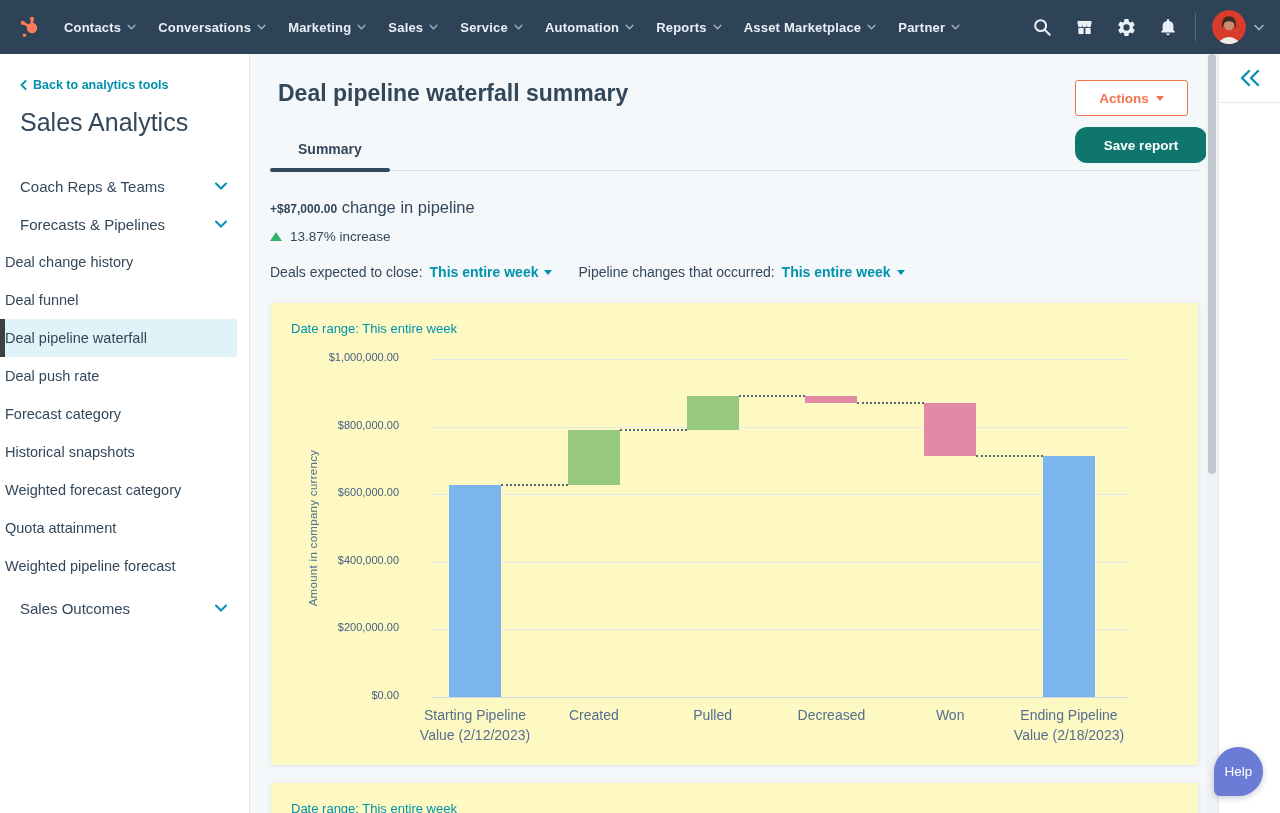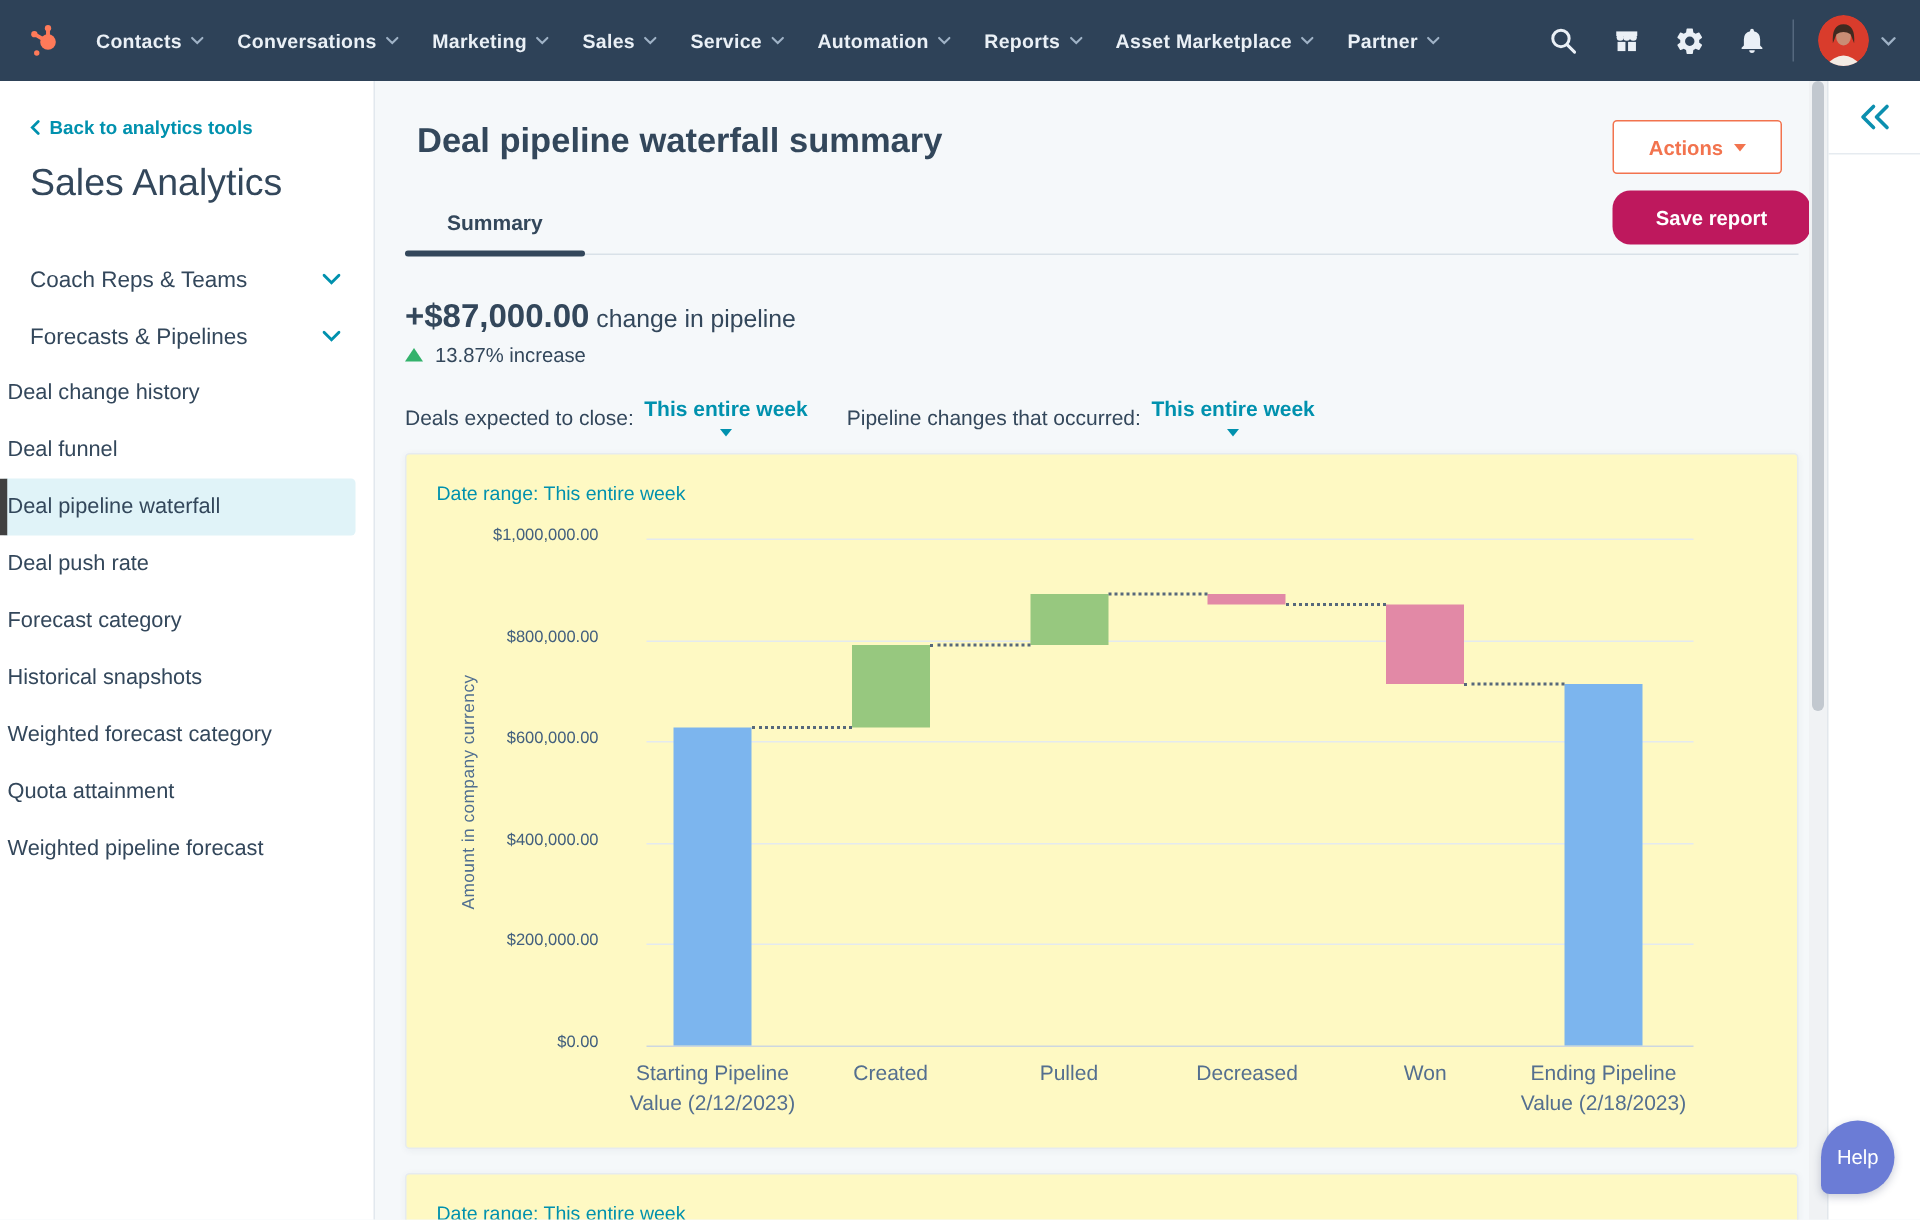--- a/index.html
+++ b/index.html
@@ -27,35 +27,35 @@
   .side-sub.selected { background:#e0f3f8; border-left:5px solid #404040; border-radius:0 3px 3px 0; margin-right:12px; }
   .side-section.footer { margin-top:4px; }
 
   
   .main { position:absolute; left:250px; top:54px; width:956px; height:759px; background:#f5f8fa; overflow:hidden; }
   .page-header { position:absolute; left:28px; top:26px; width:929px; display:flex; justify-content:space-between; align-items:flex-start; }
   .page-title { font-size:23px; font-weight:700; color:#33475b; }
   .header-btns { display:flex; gap:11px;flex-direction:column; }
   .btn-actions { width:113px; height:36px; background:#fff; border:1px solid #f2734e; border-radius:3px; color:#f2734e; font-size:13.5px; font-weight:700; display:flex; align-items:center; justify-content:center; gap:7px; cursor:pointer; }
   .caret-orange { width:0; height:0; border-left:4.5px solid transparent; border-right:4.5px solid transparent; border-top:5px solid #f2734e; }
-  .btn-save { width:132px; height:36px; background:#be185d; border:none; border-radius:12px; color:#fff; font-size:13.5px; font-weight:700; display:flex; align-items:center; justify-content:center; cursor:pointer; }
+  .btn-save { width:132px; height:36px; background:#0f766e; border:none; border-radius:12px; color:#fff; font-size:13.5px; font-weight:700; display:flex; align-items:center; justify-content:center; cursor:pointer; }
 
   .tabs { position:absolute; left:20px; top:86px; width:929px; border-bottom:1px solid #d9e1e8; }
   .tab { display:inline-block; position:relative; padding:0 28px 13px 28px; font-size:14px; font-weight:700; color:#33475b; cursor:pointer; }
   .tab.active::after { content:""; position:absolute; left:0; right:0; bottom:-2px; height:4px; background:#33475b; border-radius:3px; }
 
   .kpi1 { position:absolute; left:20px; top:144px; font-size:16.5px; color:#33475b; }
-  .kpi1 b { font-size:22px; font-weight:700; }
+  .kpi1 b { font-size:12px; font-weight:700; }
   .kpi2 { position:absolute; left:20px; top:175px; display:flex; align-items:center; gap:8px; font-size:13.5px; color:#33475b; }
   .tri-up { width:0; height:0; border-left:6px solid transparent; border-right:6px solid transparent; border-bottom:9px solid #33b26b; }
 
   .filters { position:absolute; left:20px; top:210px; display:flex; align-items:center; column-gap:26px; font-size:14px; }
   .filter-group { display:flex; align-items:center; gap:7px; }
   .filter-label { color:#33475b; }
-  .filter-value { color:#0091ae; font-weight:700; cursor:pointer; display:flex; align-items:center; gap:6px;flex-direction:column; }
+  .filter-value { color:#0091ae; font-weight:700; cursor:pointer; display:flex; align-items:center; gap:6px; }
   .caret-teal { width:0; height:0; border-left:4.5px solid transparent; border-right:4.5px solid transparent; border-top:5px solid #0091ae; }
 
   
   .card { position:absolute; background:#fef9c3; border:1px solid #e6ebf0; border-radius:3px; box-shadow:0 1px 5px rgba(45,62,80,.05); }
   .card1 { left:20px; top:248px; width:929px; height:464px; }
   .card2 { left:20px; top:728px; width:929px; height:140px; }
   .date-range { position:absolute; left:20px; top:18px; font-size:13px; font-weight:500; color:#0091ae; }
 
   
   .y-title { position:absolute; left:42px; top:225px; transform:translate(-50%,-50%) rotate(-90deg); font-size:11.5px; color:#516f90; white-space:nowrap; letter-spacing:.3px; }
@@ -216,20 +216,26 @@
         <div class="side-sub">Deal change history</div>
         <div class="side-sub">Deal funnel</div>
         <div class="side-sub selected">Deal pipeline waterfall</div>
         <div class="side-sub">Deal push rate</div>
         <div class="side-sub">Forecast category</div>
         <div class="side-sub">Historical snapshots</div>
         <div class="side-sub">Weighted forecast category</div>
         <div class="side-sub">Quota attainment</div>
         <div class="side-sub">Weighted pipeline forecast</div>
       </div>
+    <div class="side-section footer">
+      <span>Sales Outcomes</span>
+      <svg width="12" height="8" viewBox="0 0 12 8">
+          <polyline points="1,1.5 6,6.5 11,1.5" fill="none" stroke="#0091ae" stroke-width="2" stroke-linecap="round"></polyline>
+        </svg>
+    </div>
   </div>
 </div>
 
 <div class="main">
   <div class="page-header">
     <div class="page-title">Deal pipeline waterfall summary</div>
     <div class="header-btns">
       <button class="btn-actions">
         <span>Actions</span>
         <span class="caret-orange"></span>

